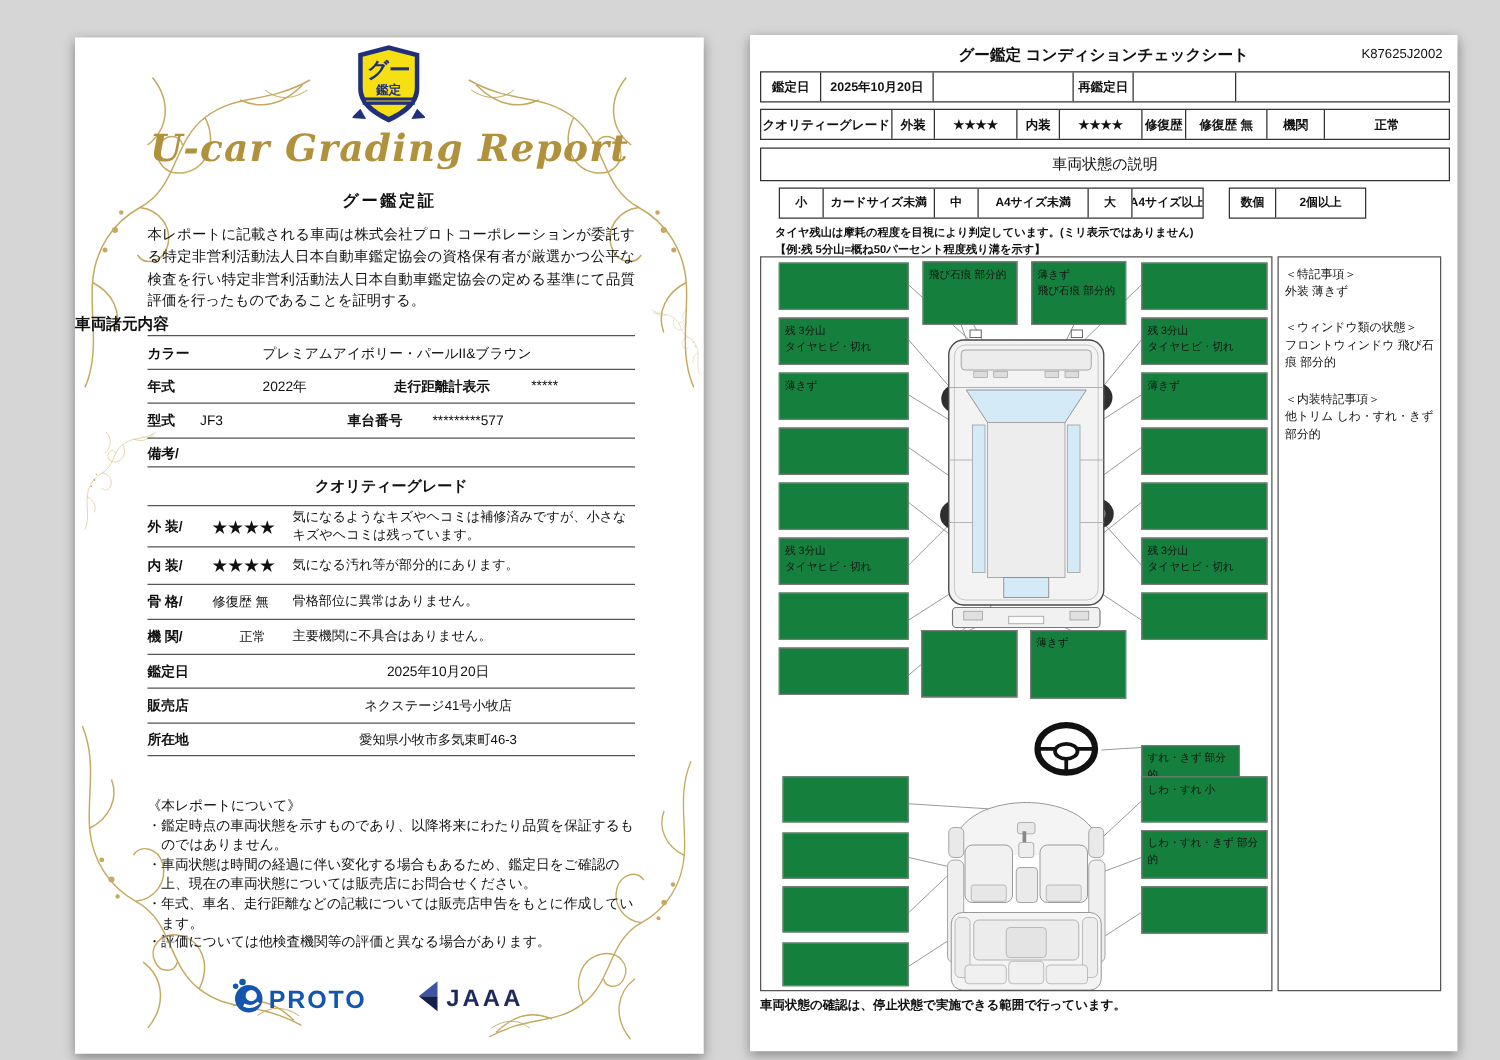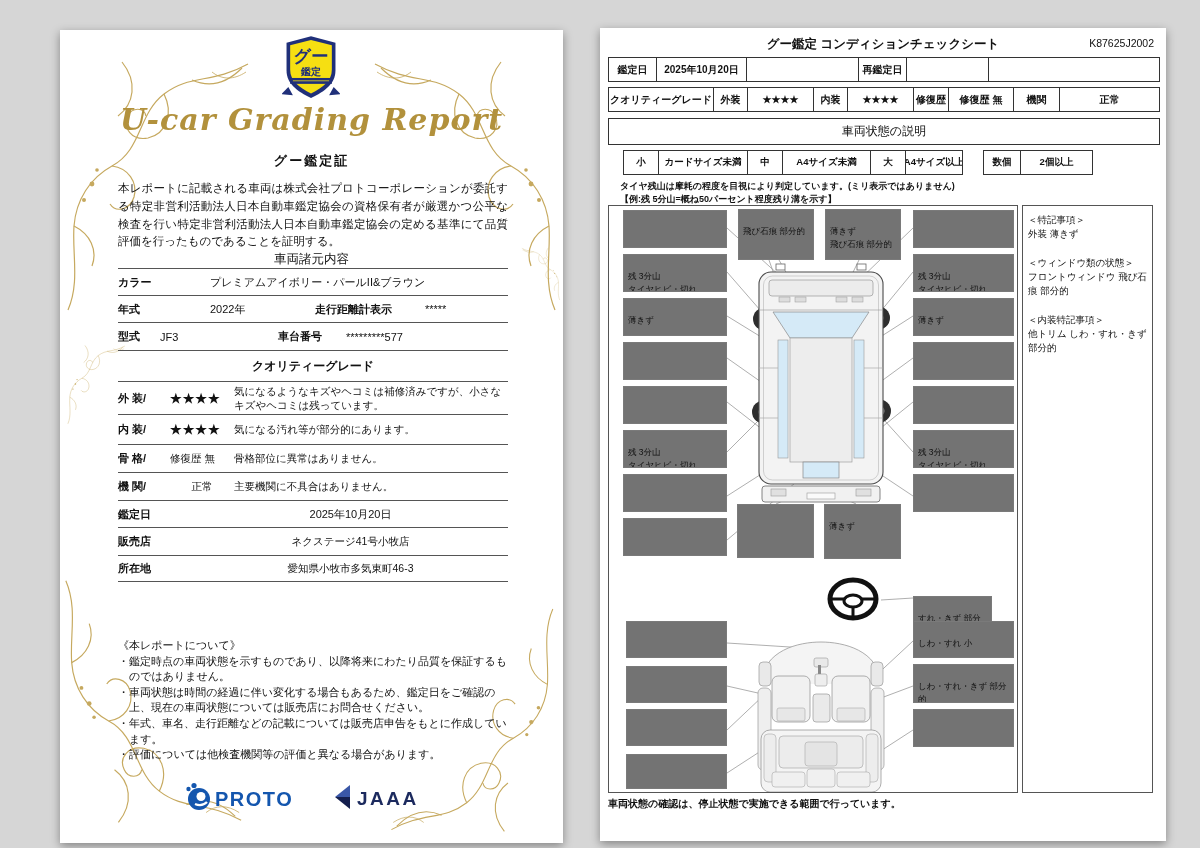--- a/index.html
+++ b/index.html
@@ -7,21 +7,21 @@
   .page{position:absolute;background:#fff;box-shadow:0 3px 9px rgba(0,0,0,.38)}
   .lp{left:60px;top:30px;width:503px;height:813px}
   .rp{left:600px;top:28px;width:566px;height:813px}
 
   
   .fl{position:absolute;pointer-events:none}
   .lp-badge{position:absolute;left:222px;top:4px;width:58px;height:68px}
   .lp-title{position:absolute;top:72px;left:0;width:100%;text-align:center;font-family:"DejaVu Serif",serif;font-style:italic;font-weight:bold;font-size:30px;color:#b2913c;letter-spacing:1px}
   .lp-sub{position:absolute;top:122px;left:0;width:100%;text-align:center;font-size:13px;font-weight:bold;letter-spacing:2px}
   .lp-intro{position:absolute;top:150px;left:58px;width:390px;font-family:"Liberation Serif",serif;font-size:11.5px;line-height:1.55;text-align:justify}
-  .lp-spec-title{position:absolute;top:221px;left:0;width:100%;text-align:center;font-size:12.5px;font-weight:normal}
+  .lp-spec-title{position:absolute;top:221px;left:0;width:100%;font-size:12.5px;font-weight:bold}
   .ltable{position:absolute;left:58px;top:238px;width:390px;font-size:11px}
   .lrow{display:flex;align-items:center;border-top:1px solid #555;box-sizing:border-box}
   .lrow.last{border-bottom:1px solid #555}
   .llabel{font-weight:bold;flex:none}
   .lsec{border-top:1px solid #555;display:flex;align-items:center;justify-content:center;font-weight:bold;font-size:12px}
   .lstars{font-size:13px;font-weight:bold;letter-spacing:1px;flex:none}
   .ldesc{font-size:10.5px;line-height:1.35}
   .cval{flex:1;text-align:center}
   .about{position:absolute;left:58px;top:608px;width:392px;font-family:"Liberation Serif",serif;font-size:11px;line-height:1.42}
   .about .itm{text-indent:-11px;padding-left:11px}
@@ -35,21 +35,21 @@
   .rtable .c:last-child{border-right:none}
   .t1{top:29px}.t2{top:59px}
   .cond-title{position:absolute;left:8px;top:90px;width:552px;height:27px;border:1.4px solid #333;display:flex;align-items:center;justify-content:center;font-weight:normal;font-size:12px;box-sizing:border-box}
   .legend{position:absolute;top:122px;height:25px;border:1.2px solid #333;display:flex;box-sizing:border-box}
   .legend .c{border-right:1px solid #333;display:flex;align-items:center;justify-content:center;font-size:9.5px;font-weight:600;box-sizing:border-box;white-space:nowrap;overflow:hidden}
   .legend .c:last-child{border-right:none}
   .lg1{left:23px;width:340px}.lg2{left:383px;width:110px}
   .tnote{position:absolute;left:20px;top:152px;font-size:9px;font-weight:700;line-height:1.45}
   .dg{position:absolute;left:8px;top:177px;width:410px;height:588px;border:1.2px solid #555;box-sizing:border-box;background:#fff}
   .dg .base{position:absolute;left:0;top:0;z-index:1}
-  .abox{position:absolute;width:104px;height:38px;background:#737373;border:1px solid #7a7a7a;font-size:8.5px;line-height:1.55;padding:15px 4px;white-space:pre-line;box-sizing:border-box;z-index:2;overflow:hidden}
+  .abox{position:absolute;width:104px;height:38px;background:#15803d;border:1px solid #7a7a7a;font-size:8.5px;line-height:1.55;padding:3px 4px;white-space:pre-line;box-sizing:border-box;z-index:2;overflow:hidden}
   .notes{position:absolute;left:422px;top:177px;width:131px;height:588px;border:1.2px solid #555;box-sizing:border-box;font-size:9.5px;line-height:1.5;padding:7px 5px;white-space:pre-line}
   .rp-bottom{position:absolute;left:8px;top:769px;font-size:10px;font-weight:600}
 </style>
 </head>
 <body>
 
 <svg width="0" height="0" style="position:absolute">
   <defs>
     <g id="flourish" stroke="#c6a95f" fill="none" stroke-width="1.2">
       <path d="M186 6 C150 26 128 16 102 36 C76 56 80 92 50 108 C28 120 14 142 12 168 C10 196 18 224 6 252"></path>
@@ -114,20 +114,23 @@
         <span class="llabel" style="width:92px">年式</span>
         <span style="width:105px">2022年</span>
         <span class="llabel" style="width:110px">走行距離計表示</span>
         <span>*****</span>
       </div>
       <div class="lrow" style="height:28px">
         <span class="llabel" style="width:42px">型式</span>
         <span style="width:118px">JF3</span>
         <span class="llabel" style="width:68px">車台番号</span>
         <span>*********577</span>
+      </div>
+      <div class="lrow" style="height:23px">
+        <span class="llabel">備考/</span>
       </div>
       <div class="lsec" style="height:30px">クオリティーグレード</div>
       <div class="lrow" style="height:33px">
         <span class="llabel" style="width:52px">外 装/</span>
         <span class="lstars" style="width:64px">★★★★</span>
         <span class="ldesc">気になるようなキズやヘコミは補修済みですが、小さなキズやヘコミは残っています。</span>
       </div>
       <div class="lrow" style="height:30px">
         <span class="llabel" style="width:52px">内 装/</span>
         <span class="lstars" style="width:64px">★★★★</span>

